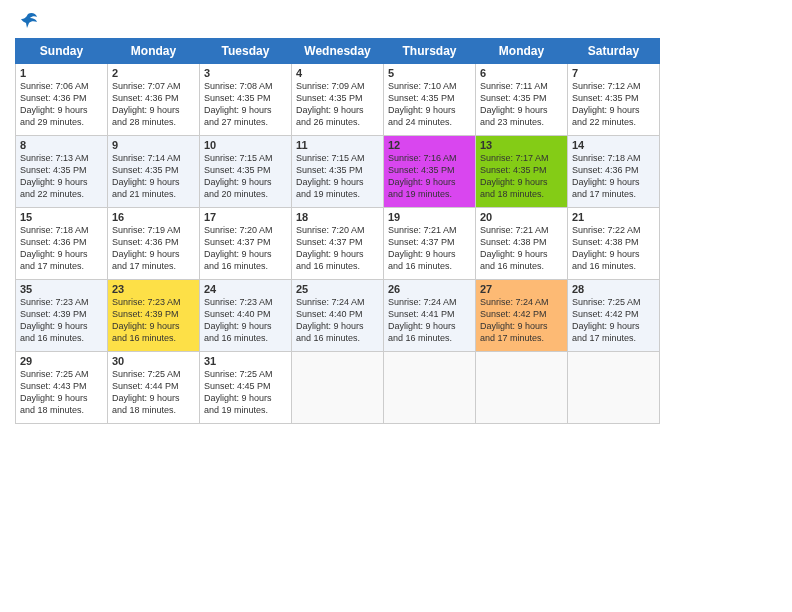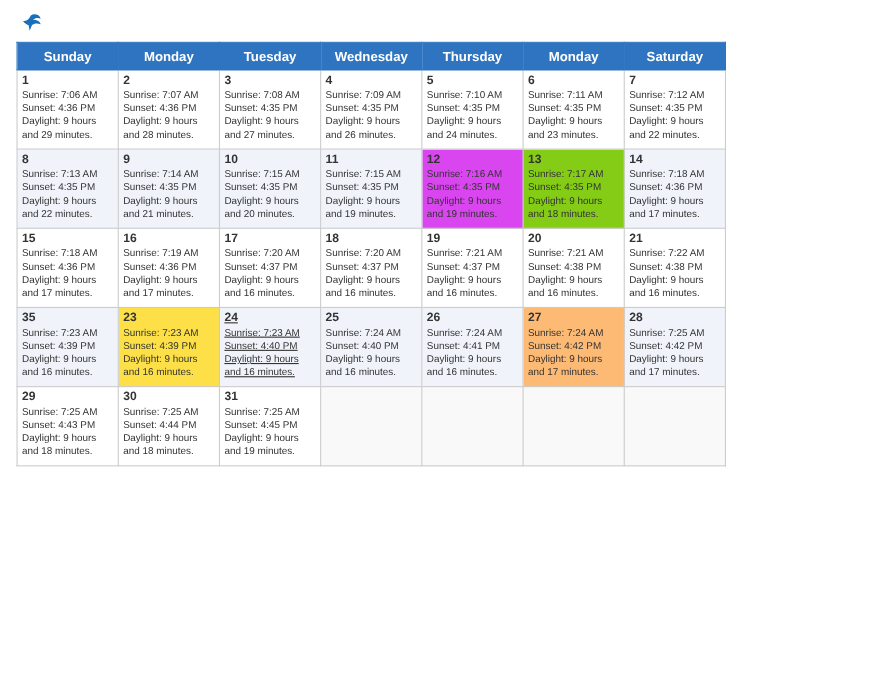--- a/index.html
+++ b/index.html
@@ -217,21 +217,21 @@
         </tr>
         <tr>
           <td style="background: rgb(240, 244, 250);">
             <span class="day-num">35</span>
             <div class="cell-text">Sunrise: 7:23 AM<br>Sunset: 4:39 PM<br>Daylight: 9 hours<br>and 16 minutes.</div>
           </td>
           <td style="background: #fde047;">
             <span class="day-num">23</span>
             <div class="cell-text">Sunrise: 7:23 AM<br>Sunset: 4:39 PM<br>Daylight: 9 hours<br>and 16 minutes.</div>
           </td>
-          <td style="background: rgb(240, 244, 250); text-decoration: underline;">
+          <td style="background: rgb(240, 244, 250);">
             <span class="day-num">24</span>
             <div class="cell-text">Sunrise: 7:23 AM<br>Sunset: 4:40 PM<br>Daylight: 9 hours<br>and 16 minutes.</div>
           </td>
           <td style="background: rgb(240, 244, 250);">
             <span class="day-num">25</span>
             <div class="cell-text">Sunrise: 7:24 AM<br>Sunset: 4:40 PM<br>Daylight: 9 hours<br>and 16 minutes.</div>
           </td>
           <td style="background: rgb(240, 244, 250);">
             <span class="day-num">26</span>
             <div class="cell-text">Sunrise: 7:24 AM<br>Sunset: 4:41 PM<br>Daylight: 9 hours<br>and 16 minutes.</div>

